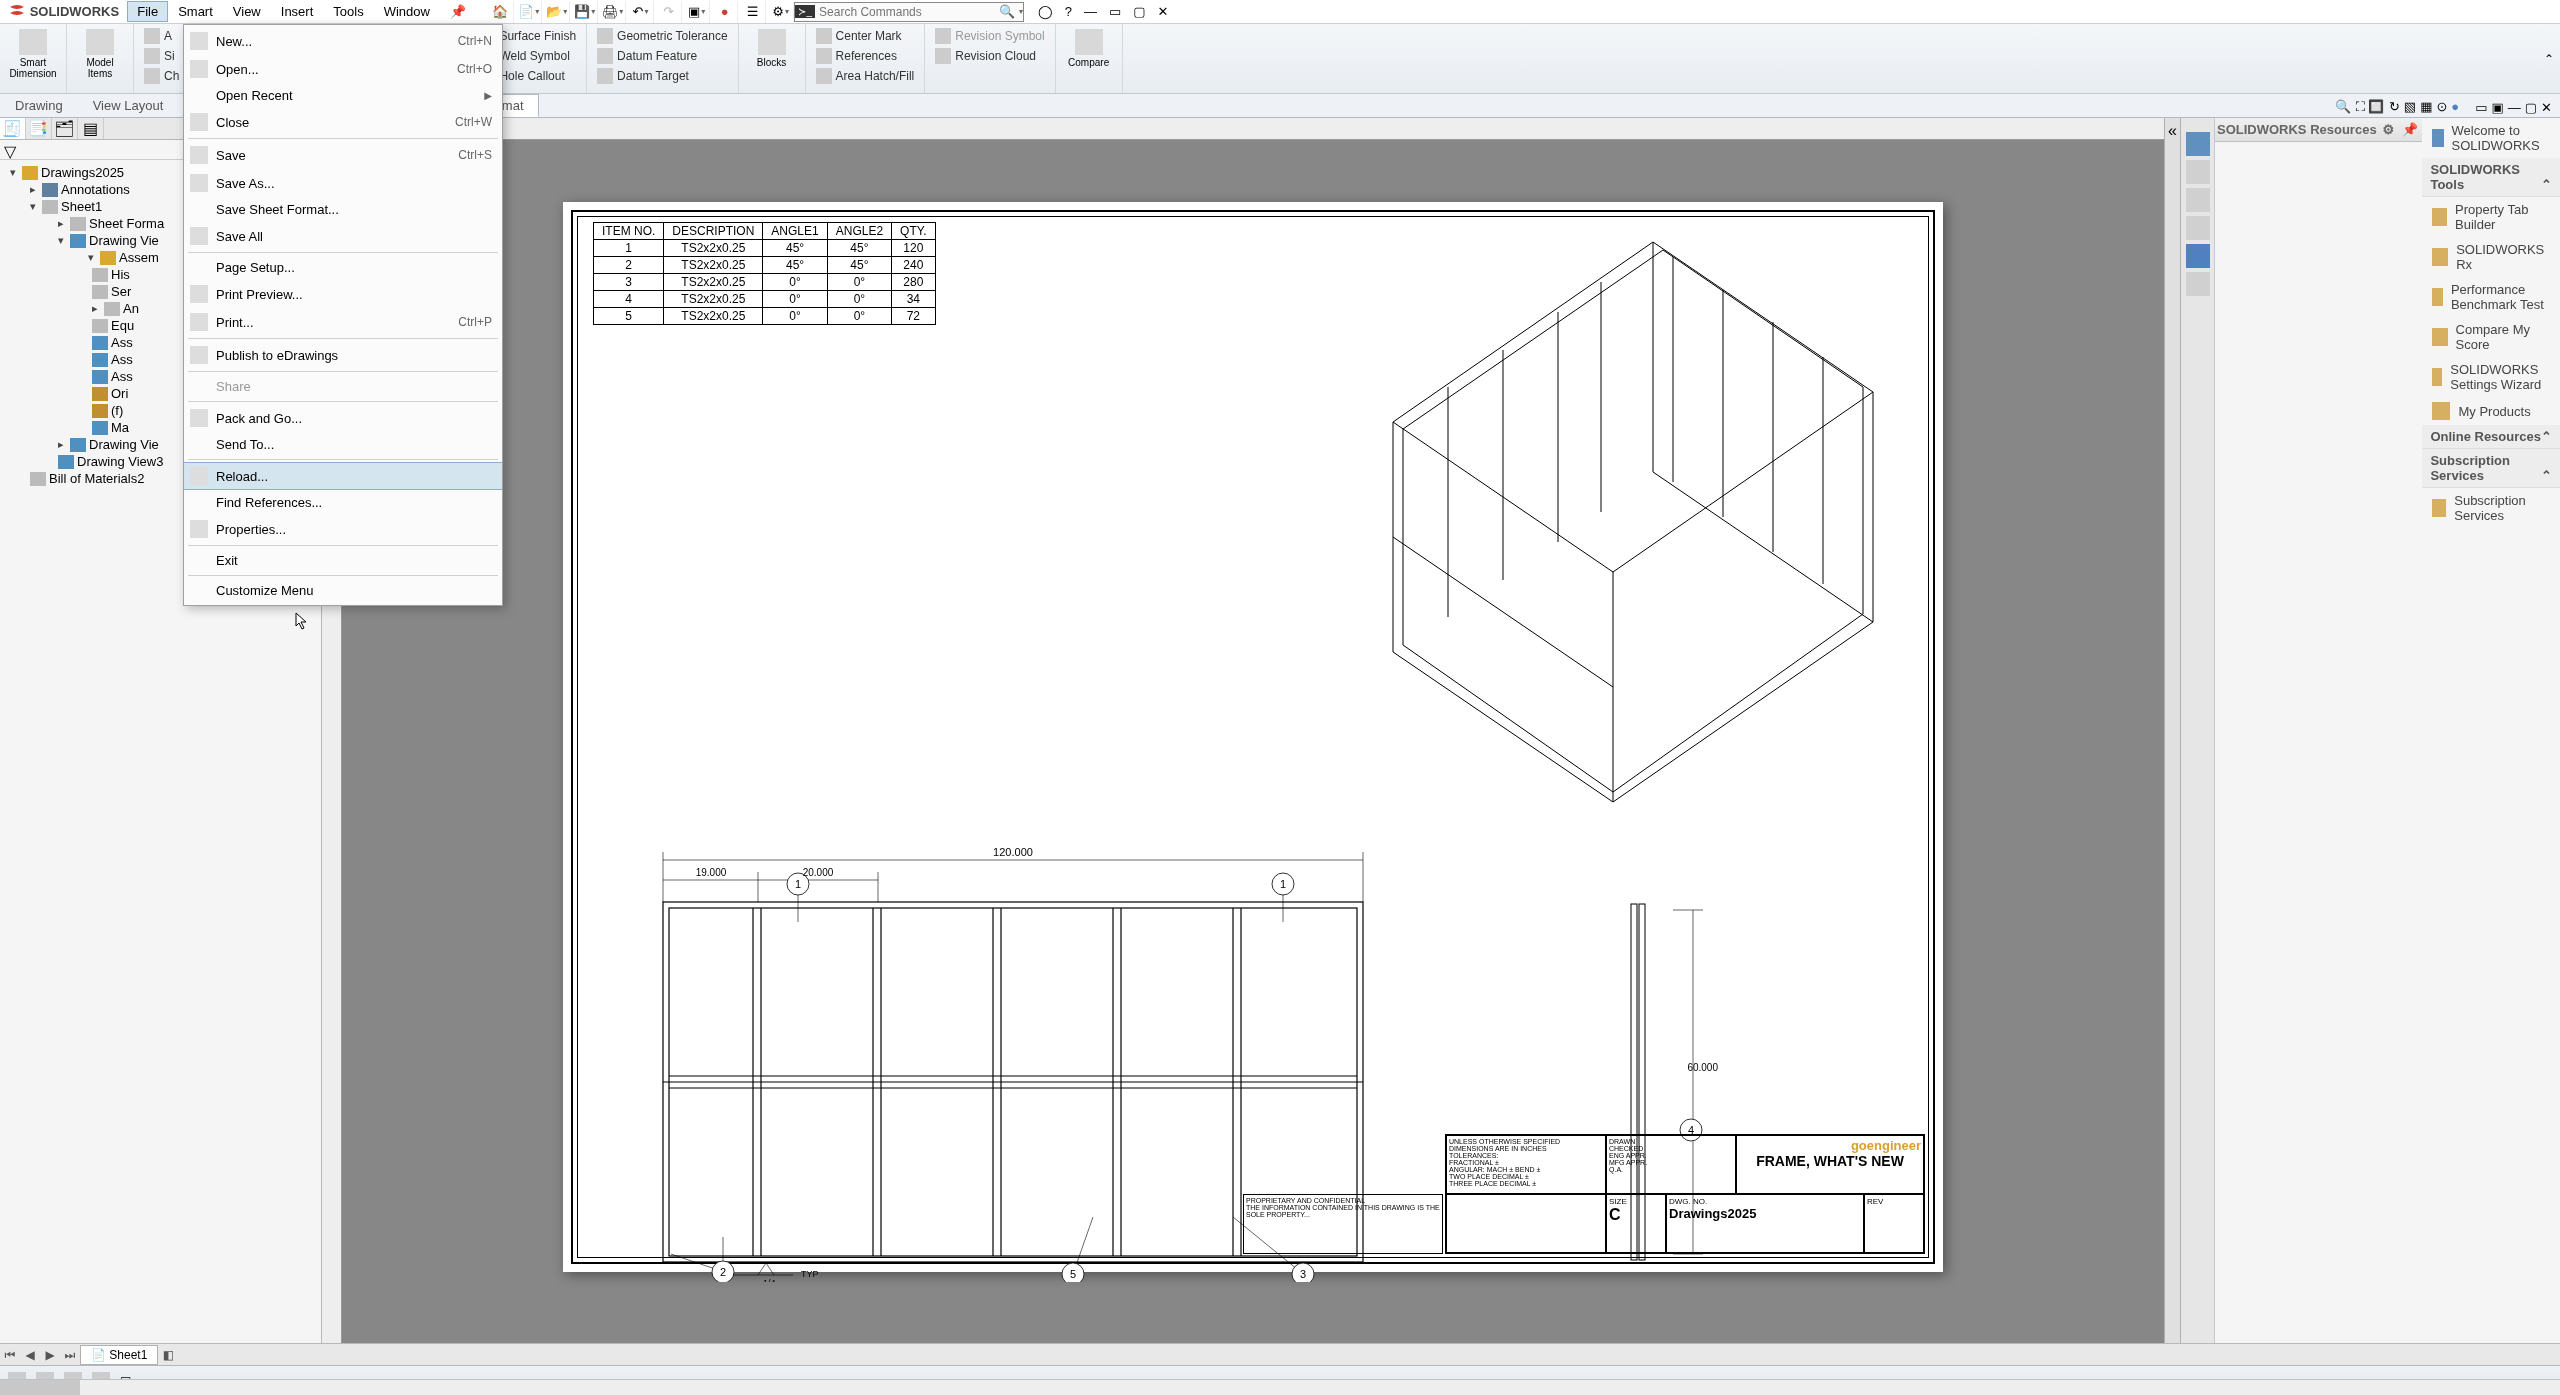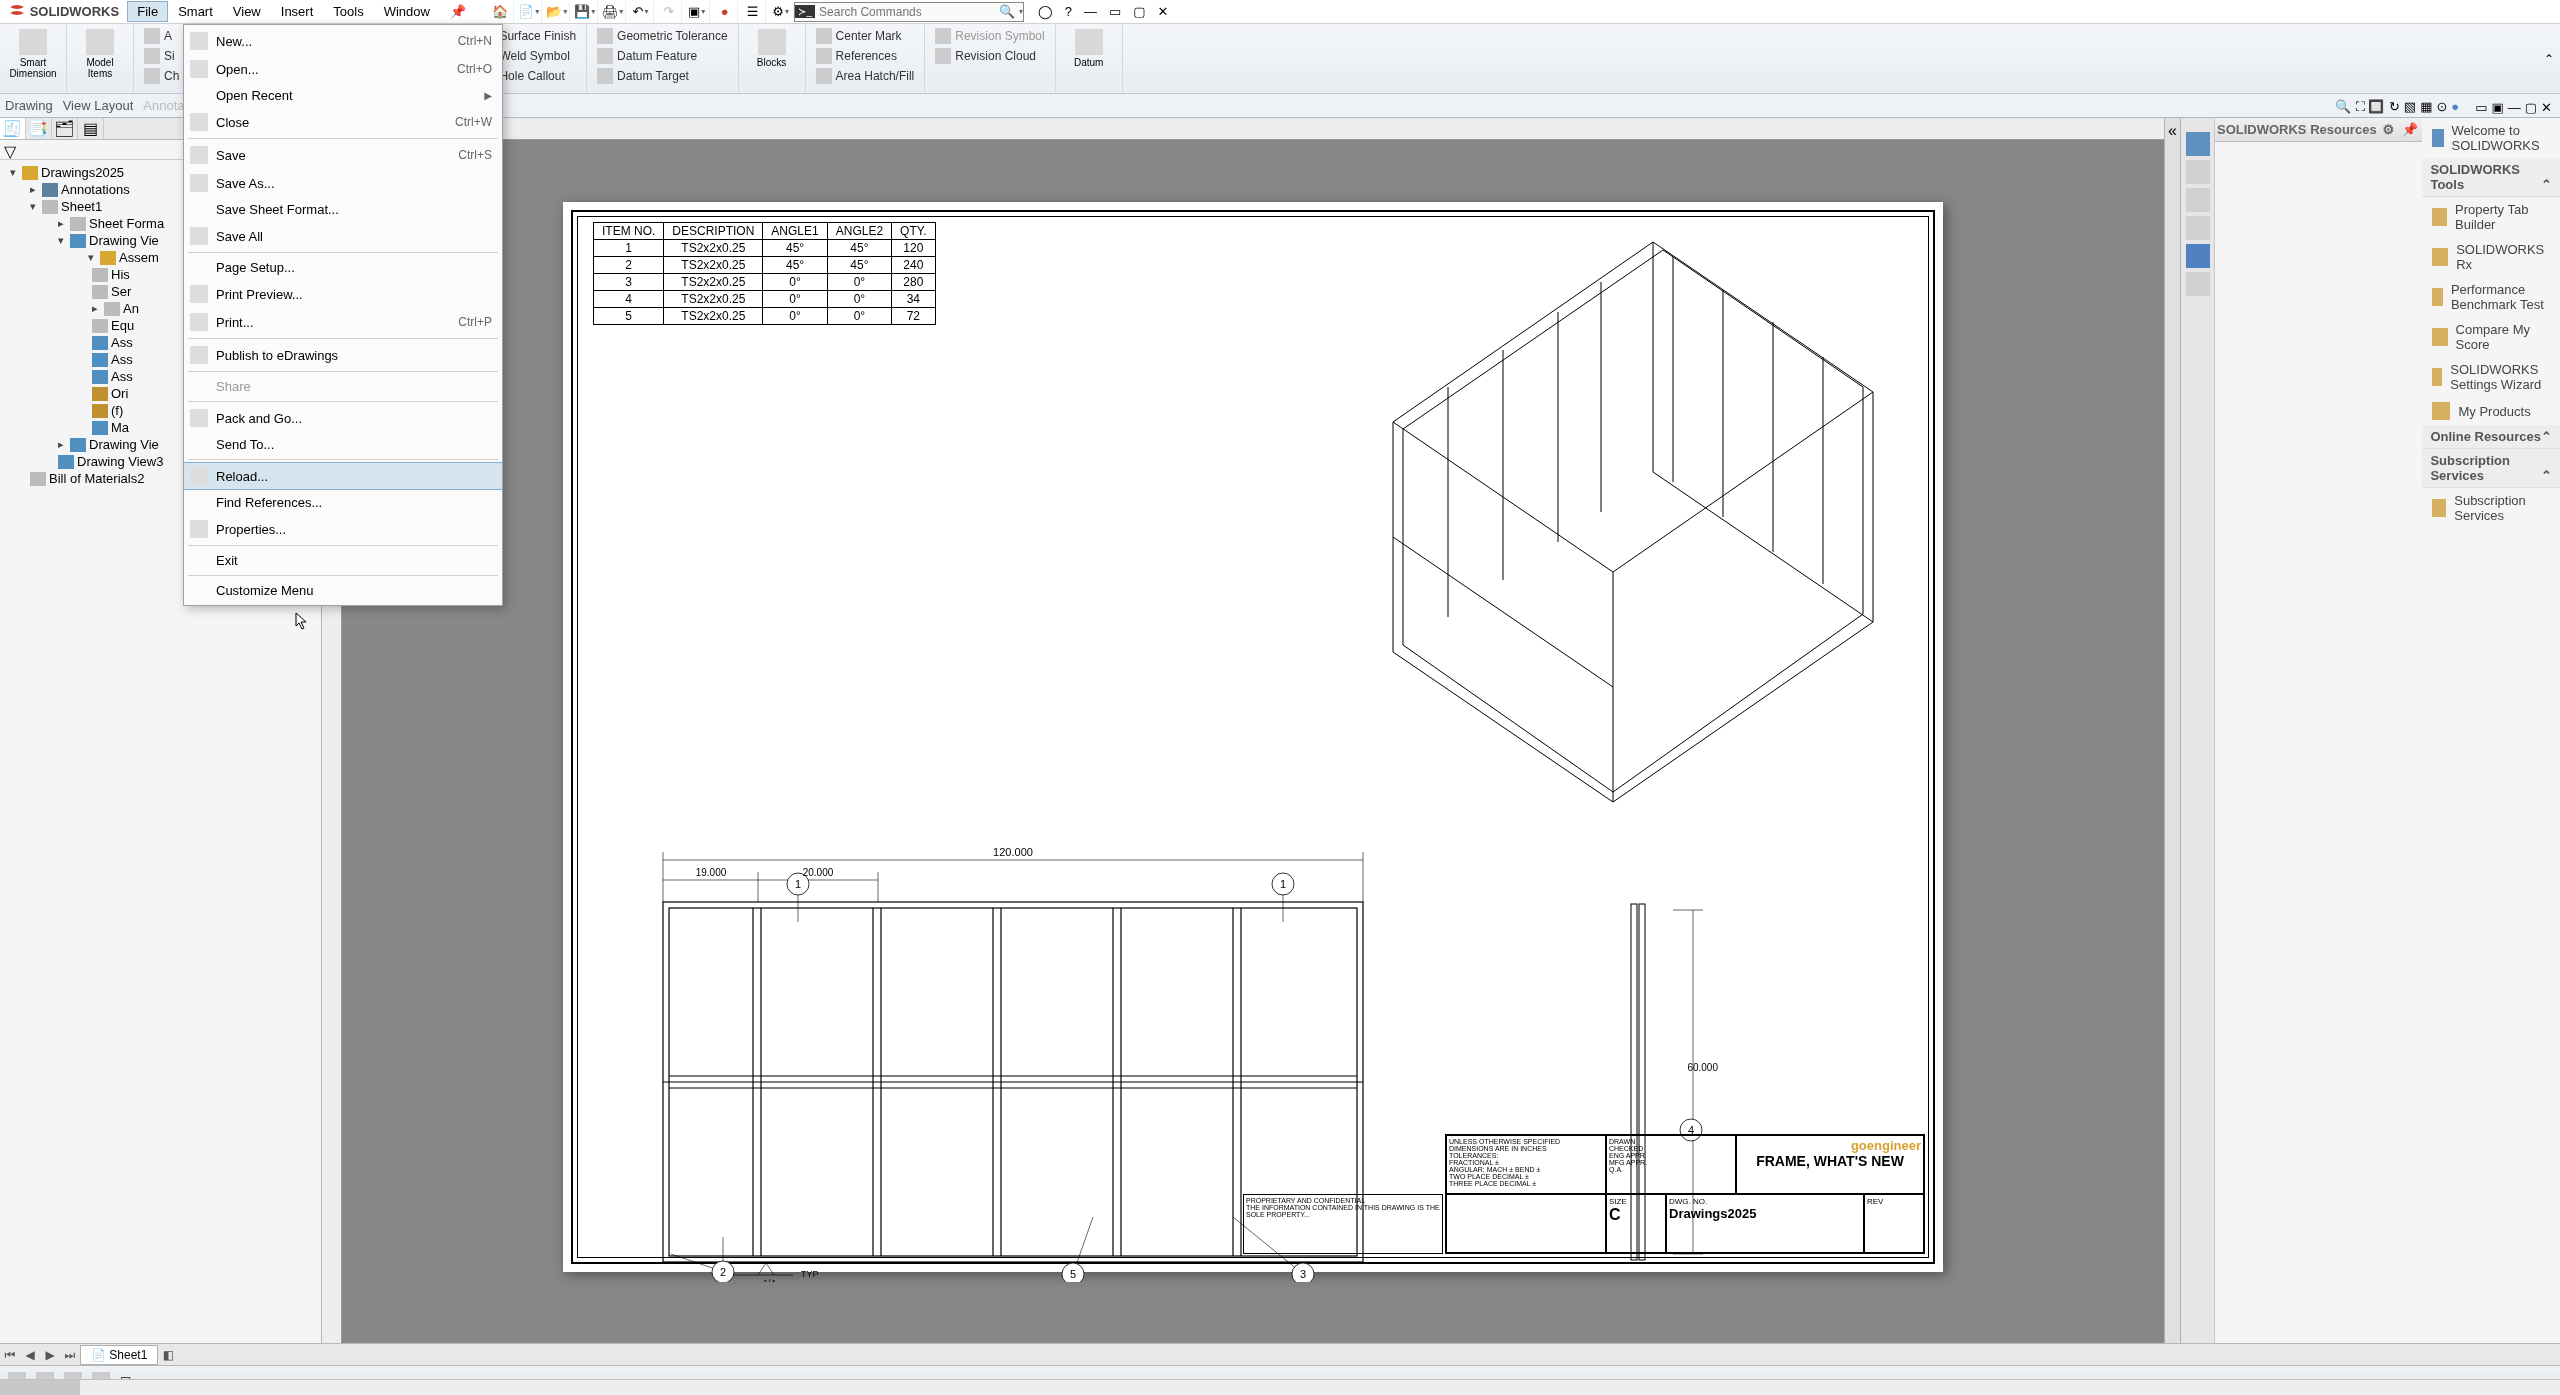--- a/index.html
+++ b/index.html
@@ -25,21 +25,21 @@
 .ribbon-group { border-right: 1px solid #d0d8e0; padding: 3px 6px; display:flex; flex-direction:column; align-items:center; justify-content:flex-start;}
 .ribbon-big { width: 54px; text-align: center; font-size:10px; line-height:1.1; }
 .big-icon { width: 28px; height: 26px; background:#d8d8d8; margin:2px auto;}
 .ribbon-col { display:flex; flex-direction:column; gap:2px; }
 .ribbon-item { display:flex; align-items:center; gap:4px; padding:1px 4px; white-space:nowrap; color:#333;}
 .ribbon-item.dis { color:#999;}
 .sm-icon { width:16px; height:16px; background:#ccc; display:inline-block;}
 
 
 .tabs-row { height: 24px; background: #eef1f5; display: flex; align-items:flex-end; font-size: 13px; border-bottom:1px solid #b0bac5;}
-.tab { padding: 3px 4px; border:1px solid transparent; cursor:pointer; color:#555;}
+.tab { padding: 3px 14px; border:1px solid transparent; cursor:pointer; color:#555;}
 .tab.active { background:#fff; border:1px solid #b0bac5; border-bottom-color:#fff; }
 .tabs-row .spacer { flex:1; }
 .view-controls { display:flex; gap:4px; padding:2px 8px;}
 
 
 .main { display: flex; height: calc(100% - 24px - 70px - 24px - 22px - 30px); }
 .left-panel { width: 322px; background:#f5f5f5; border-right:1px solid #b8b8b8; display:flex; flex-direction:column; }
 .left-tabs { height: 22px; display:flex; border-bottom:1px solid #b8b8b8; background:#e8e8e8;}
 .left-tabs div { width:26px; border-right:1px solid #ccc; display:flex; align-items:center; justify-content:center;}
 .left-tabs div.act { background:#fff;}
@@ -255,21 +255,21 @@
           <span class="sm-icon"></span>
           <span>Revision Symbol</span>
         </div>
     <div class="ribbon-item">
           <span class="sm-icon"></span>
           <span>Revision Cloud</span>
         </div>
   </div>
     </div>
   <div class="ribbon-group">
-      <div class="ribbon-big"><div class="big-icon"></div><span>Datum</span></div>
+      <div class="ribbon-big"><div class="big-icon"></div><span>Compare</span></div>
     </div>
   <div style="flex:1;"></div>
   <div style="display:flex; align-items:center; padding:0 6px;">⌃</div>
 </div>
 
 <div class="tabs-row">
   <div class="tab">Drawing</div>
   <div class="tab">View Layout</div>
   <div class="tab" style="color:#bbb">Annotat...</div>
   <div class="tab">SOLIDWORKS Add-Ins</div>

